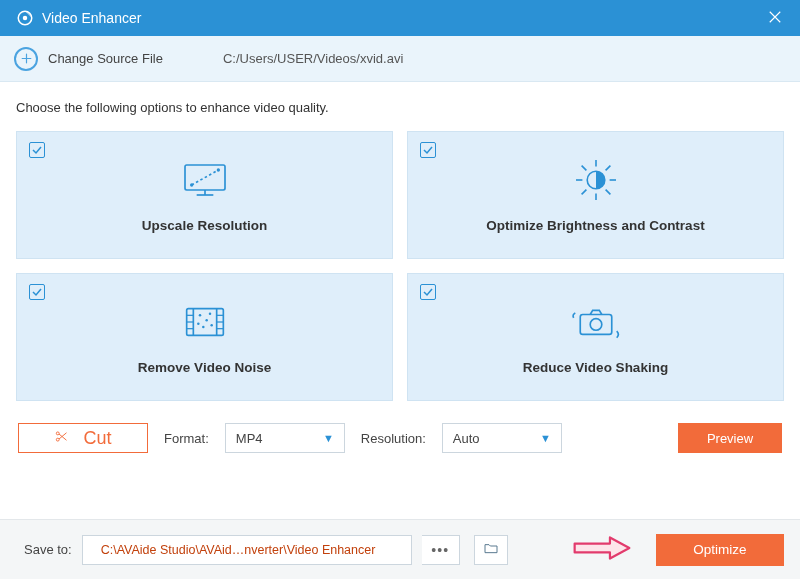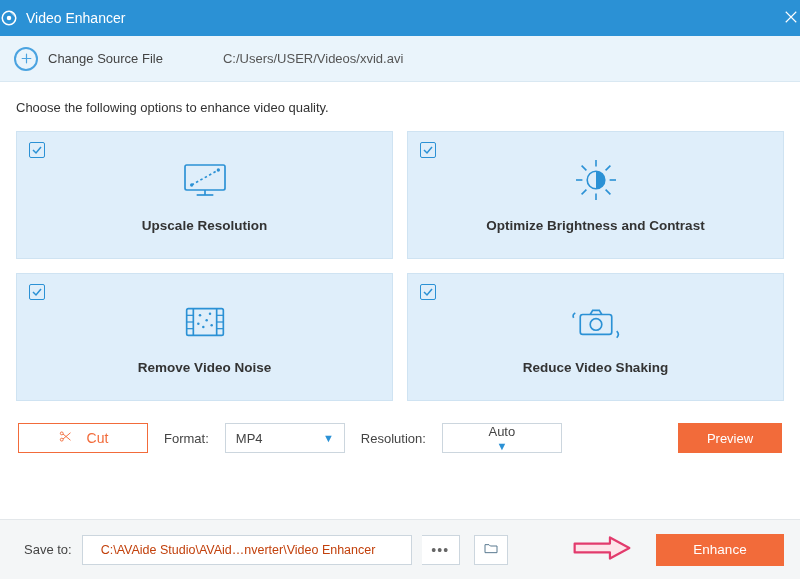--- a/index.html
+++ b/index.html
@@ -1,20 +1,20 @@
 <!DOCTYPE html>
 <html><head>
 <meta charset="utf-8">
 <style>
   * { box-sizing: border-box; margin: 0; padding: 0; font-family: Arial, sans-serif; }
   body { width: 800px; height: 579px; background: #fff; overflow: hidden; }
 
   .titlebar {
     height: 36px; background: #2b91d5; color: #fff;
-    display: flex; align-items: center; padding: 0 0;
+    display: flex; align-items: center; padding: 0 16px;
     font-size: 14px;
   }
   .titlebar .logo { width: 18px; height: 18px; margin-right: 8px; }
   .titlebar .close { margin-left: auto; cursor: pointer; }
 
   .topbar {
     height: 46px; background: #eaf4fb;
     display: flex; align-items: center; padding: 11px 14px;
     font-size: 13px; color: #555;
     border-bottom: 1px solid #d9e8f2;
@@ -49,30 +49,30 @@
   }
   .card-icon { height: 44px; display: flex; align-items: center; justify-content: center; margin-bottom: 16px; }
   .card-label { font-size: 13.5px; font-weight: bold; color: #333; }
 
   .row-controls {
     display: flex; align-items: center; gap: 16px; padding: 0 2px;
   }
   .cut-btn {
     width: 130px; height: 30px; border: 1px solid #f26b3a; color: #f26b3a;
     background: #fff; display: flex; align-items: center; justify-content: center;
-    font-size: 14px; cursor: pointer; gap: 14px;
+    font-size: 18px; cursor: pointer; gap: 14px;
   }
   .lbl { font-size: 13px; color: #444; }
   .select {
     height: 30px; border: 1px solid #ccd6de; background: #fff;
     display: flex; align-items: center; padding: 0 10px; cursor: pointer;
     font-size: 13px; color: #444; justify-content: space-between;
   }
   .select.fmt { width: 120px; }
-  .select.res { width: 120px; flex-direction: column; }
+  .select.res { width: 120px; }
   .dropdown-arrow { color: #2b91d5; font-size: 11px; }
   .preview-btn {
     width: 104px; height: 30px; background: #f26b3a; color: #fff;
     display: flex; align-items: center; justify-content: center;
     font-size: 13px; cursor: pointer; margin-left: auto;
   }
 
   .footer {
     position: absolute; bottom: 0; left: 0; right: 0;
     height: 60px; background: #f4f6f7; border-top: 1px solid #e3e7ea;
@@ -274,15 +274,15 @@
     </span>
   </div>
 
   <span class="arrow-annotation">
     <svg viewBox="0 0 70 34" width="64" height="30">
       <path d="M4 12 H44 V5 L66 17 L44 29 V22 H4 Z" fill="#fde5ea" stroke="#e23b6d" stroke-width="2.5" stroke-linejoin="round"></path>
     </svg>
   </span>
 
   <div class="enhance-btn">
-    <span>Enhance</span>
+    <span>Optimize</span>
   </div>
 </div>
 
 </body></html>

